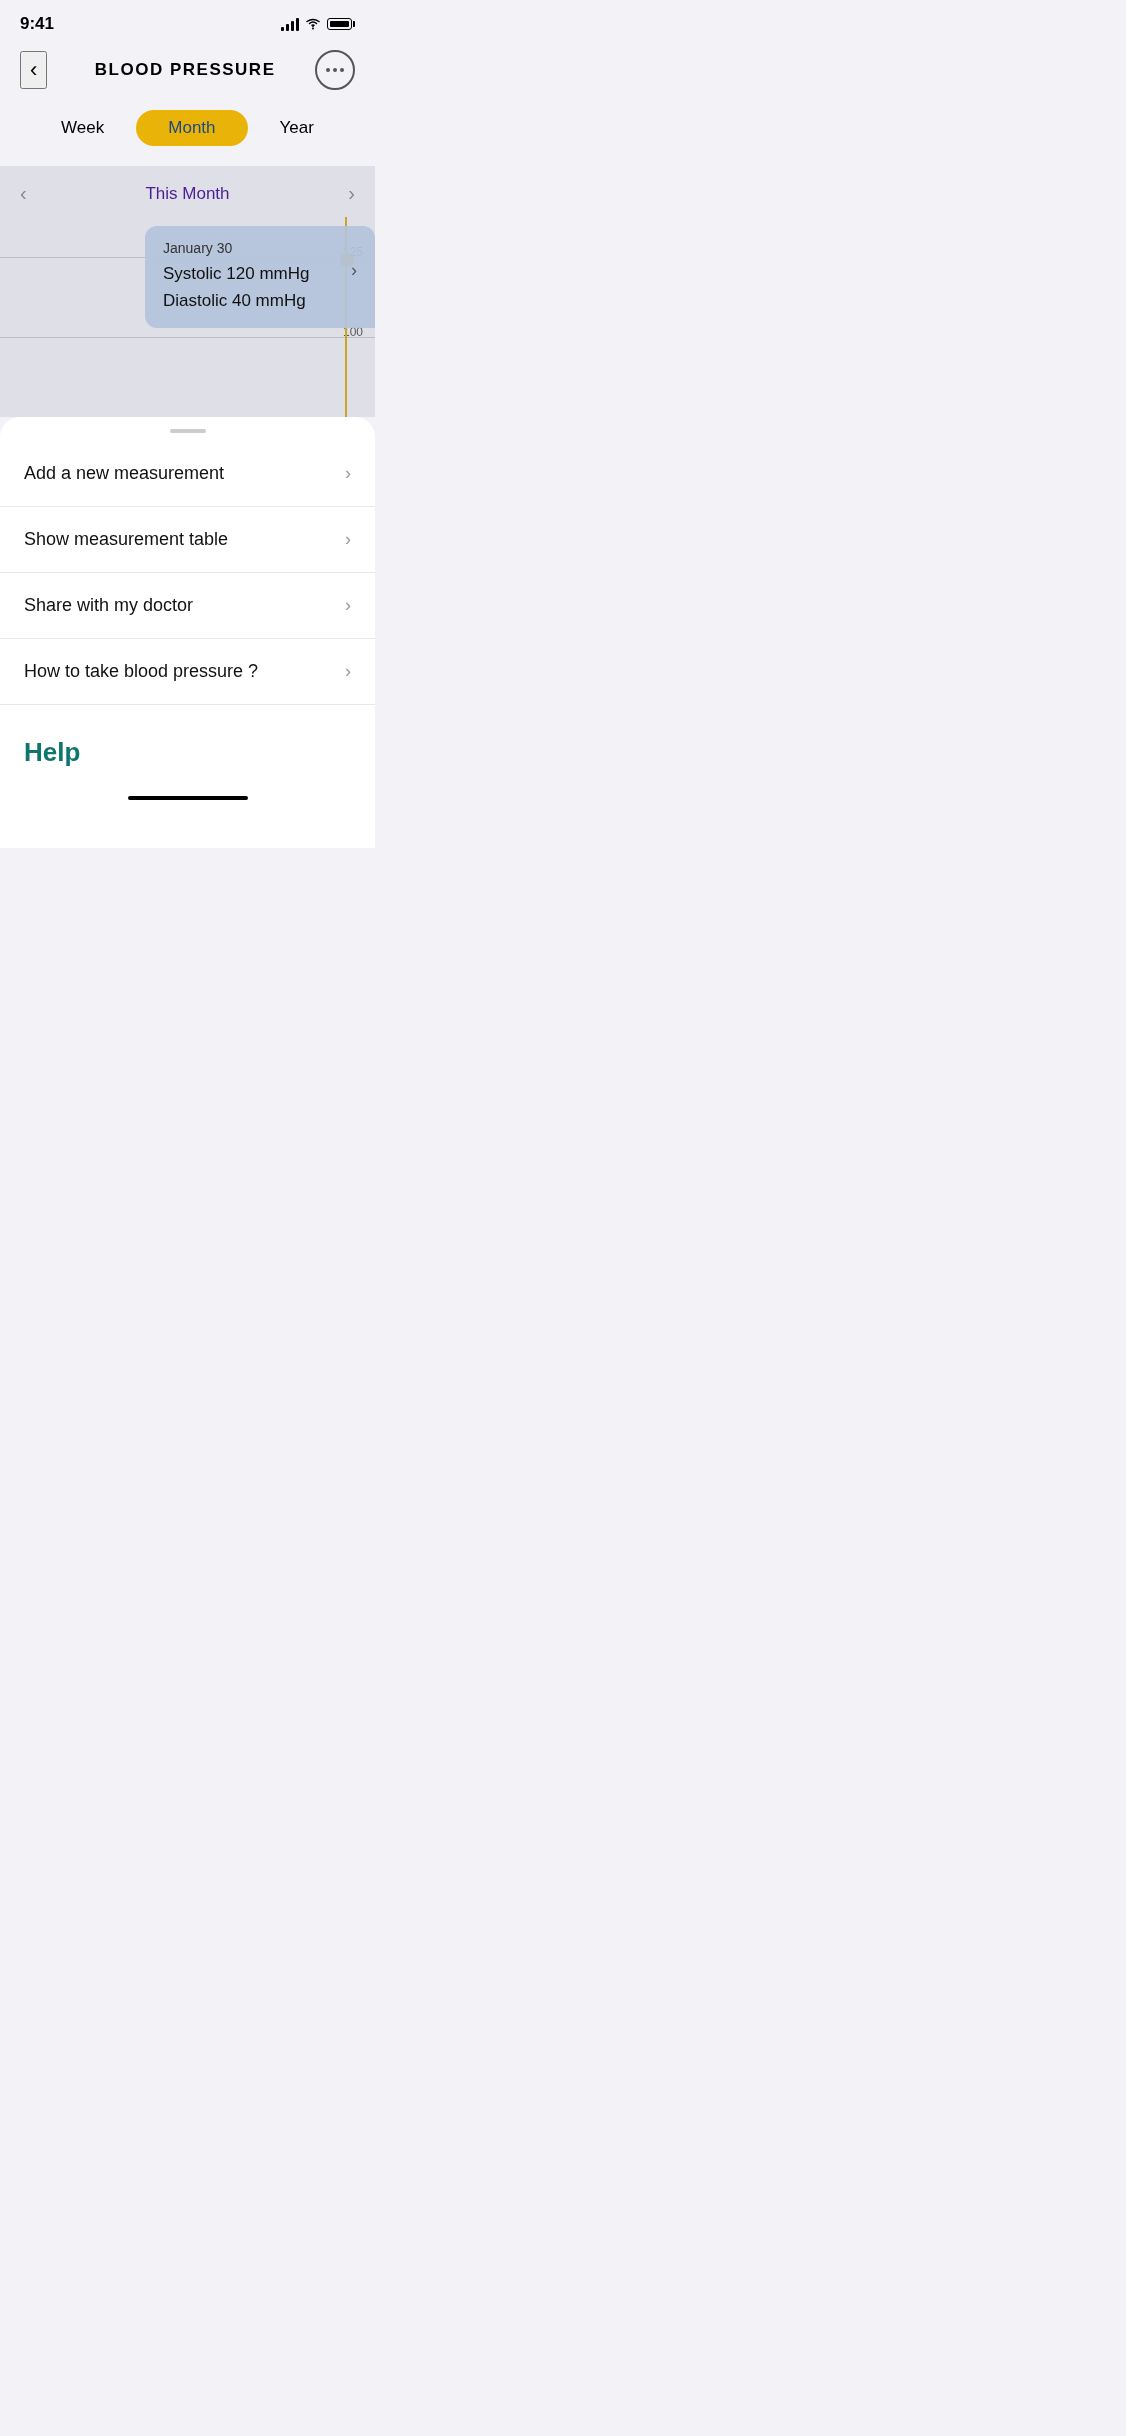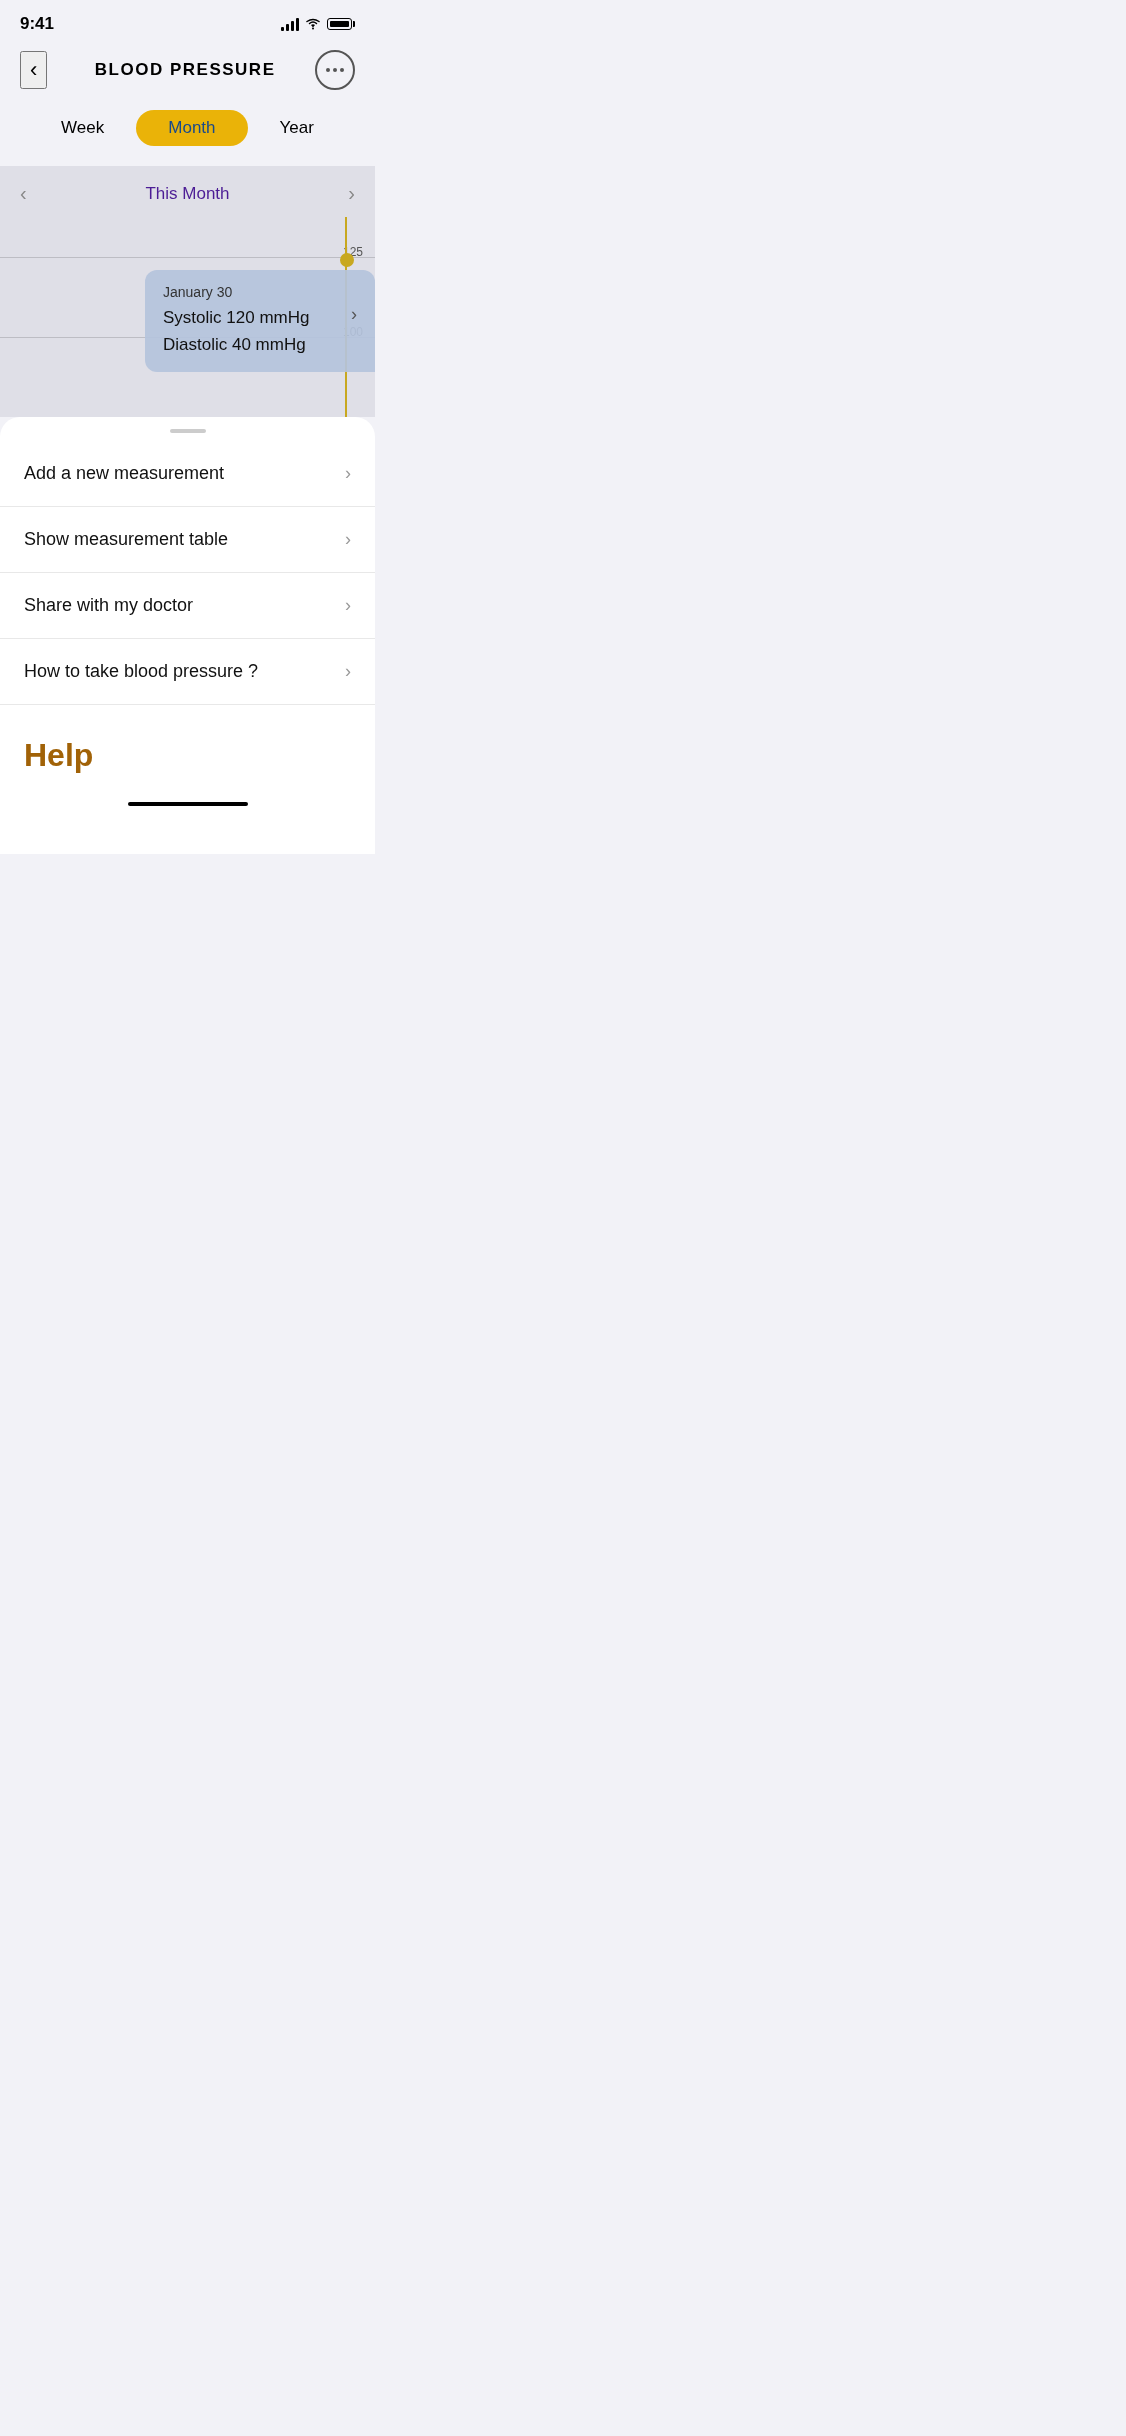--- a/index.html
+++ b/index.html
@@ -170,21 +170,20 @@
     
     .tooltip-popup {
       position: absolute;
       top: 60px;
       right: 0;
       width: 230px;
       background: rgba(180, 195, 220, 0.92);
       border-radius: 12px 12px 0 12px;
       padding: 14px 18px;
       z-index: 10;
-      margin-top: 44px;
     }
     .tooltip-date {
       font-size: 14px;
       color: #333;
       margin-bottom: 4px;
     }
     .tooltip-row {
       display: flex;
       justify-content: space-between;
       align-items: flex-start;
@@ -291,23 +290,23 @@
     }
     .menu-item-arrow {
       font-size: 18px;
       color: #999;
     }
 
     .help-section {
       padding: 32px 24px 16px;
     }
     .help-title {
-      font-size: 32px;
+      font-size: 26px;
       font-weight: 700;
-      color: #a16207;
+      color: #0f766e;
     }
 
     
     .home-indicator {
       display: flex;
       justify-content: center;
       padding: 12px 0 8px;
     }
     .home-bar {
       width: 120px;

